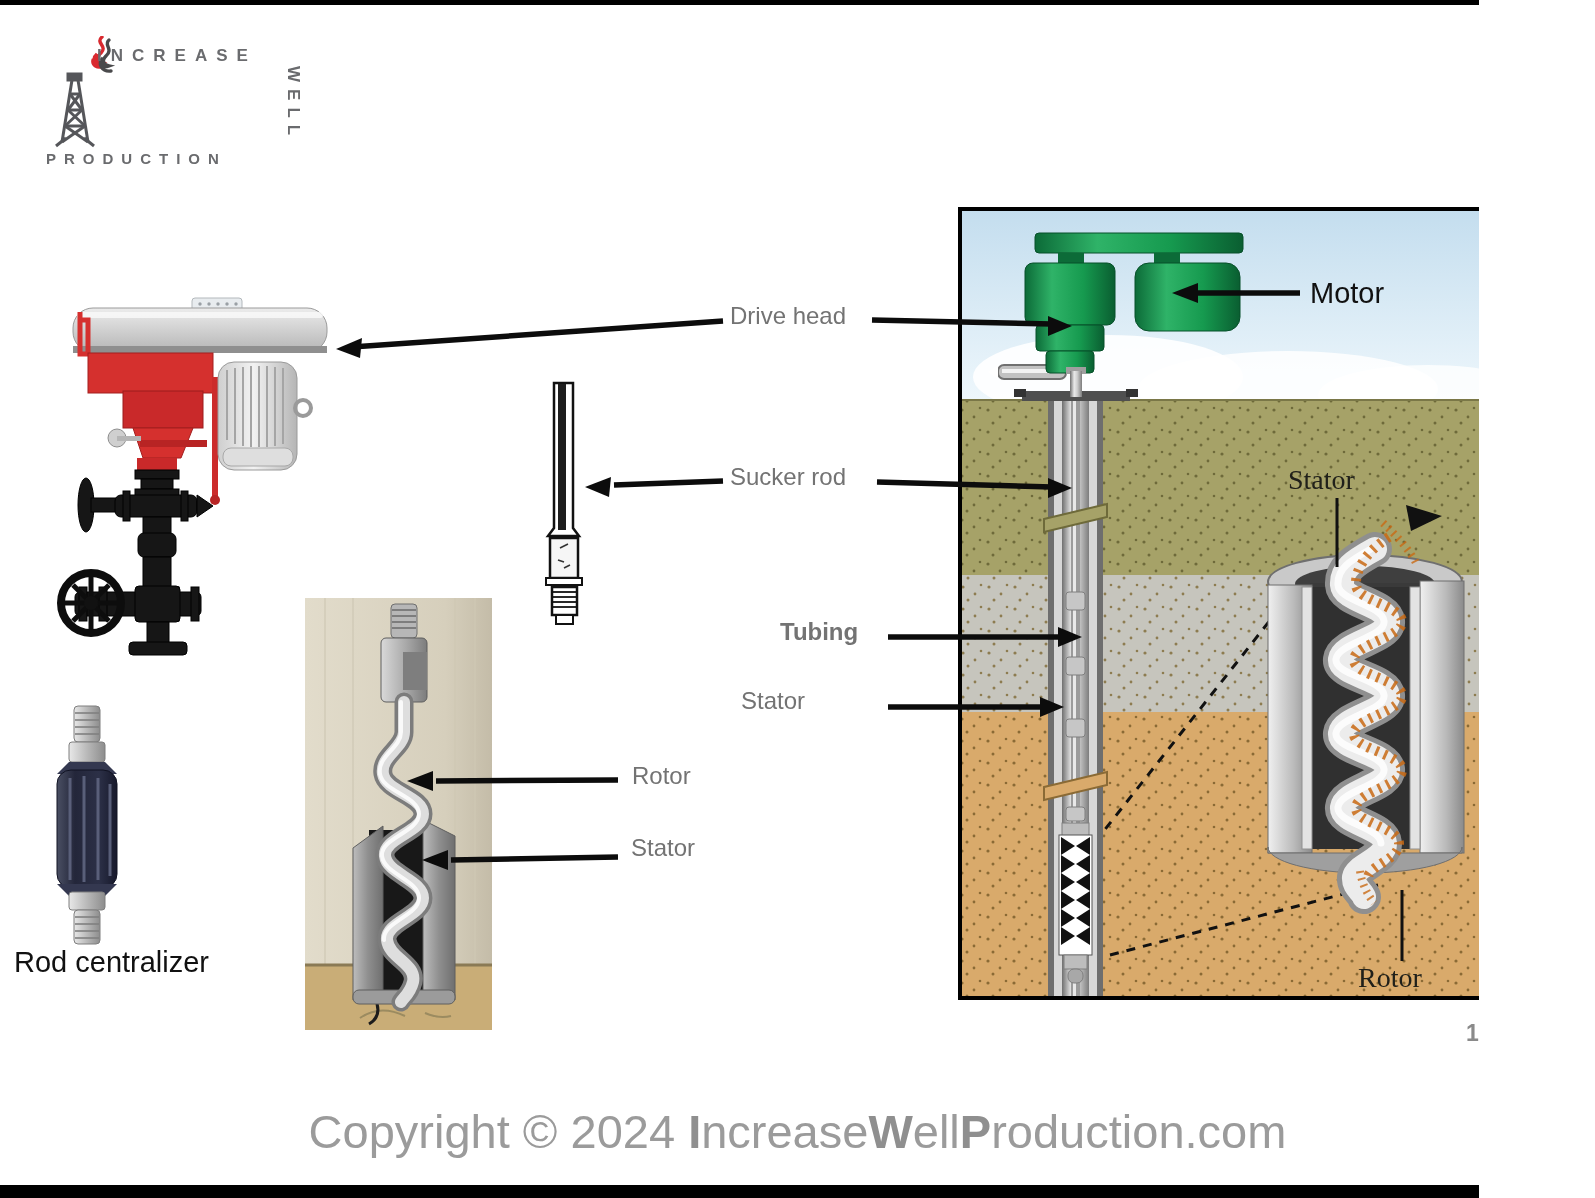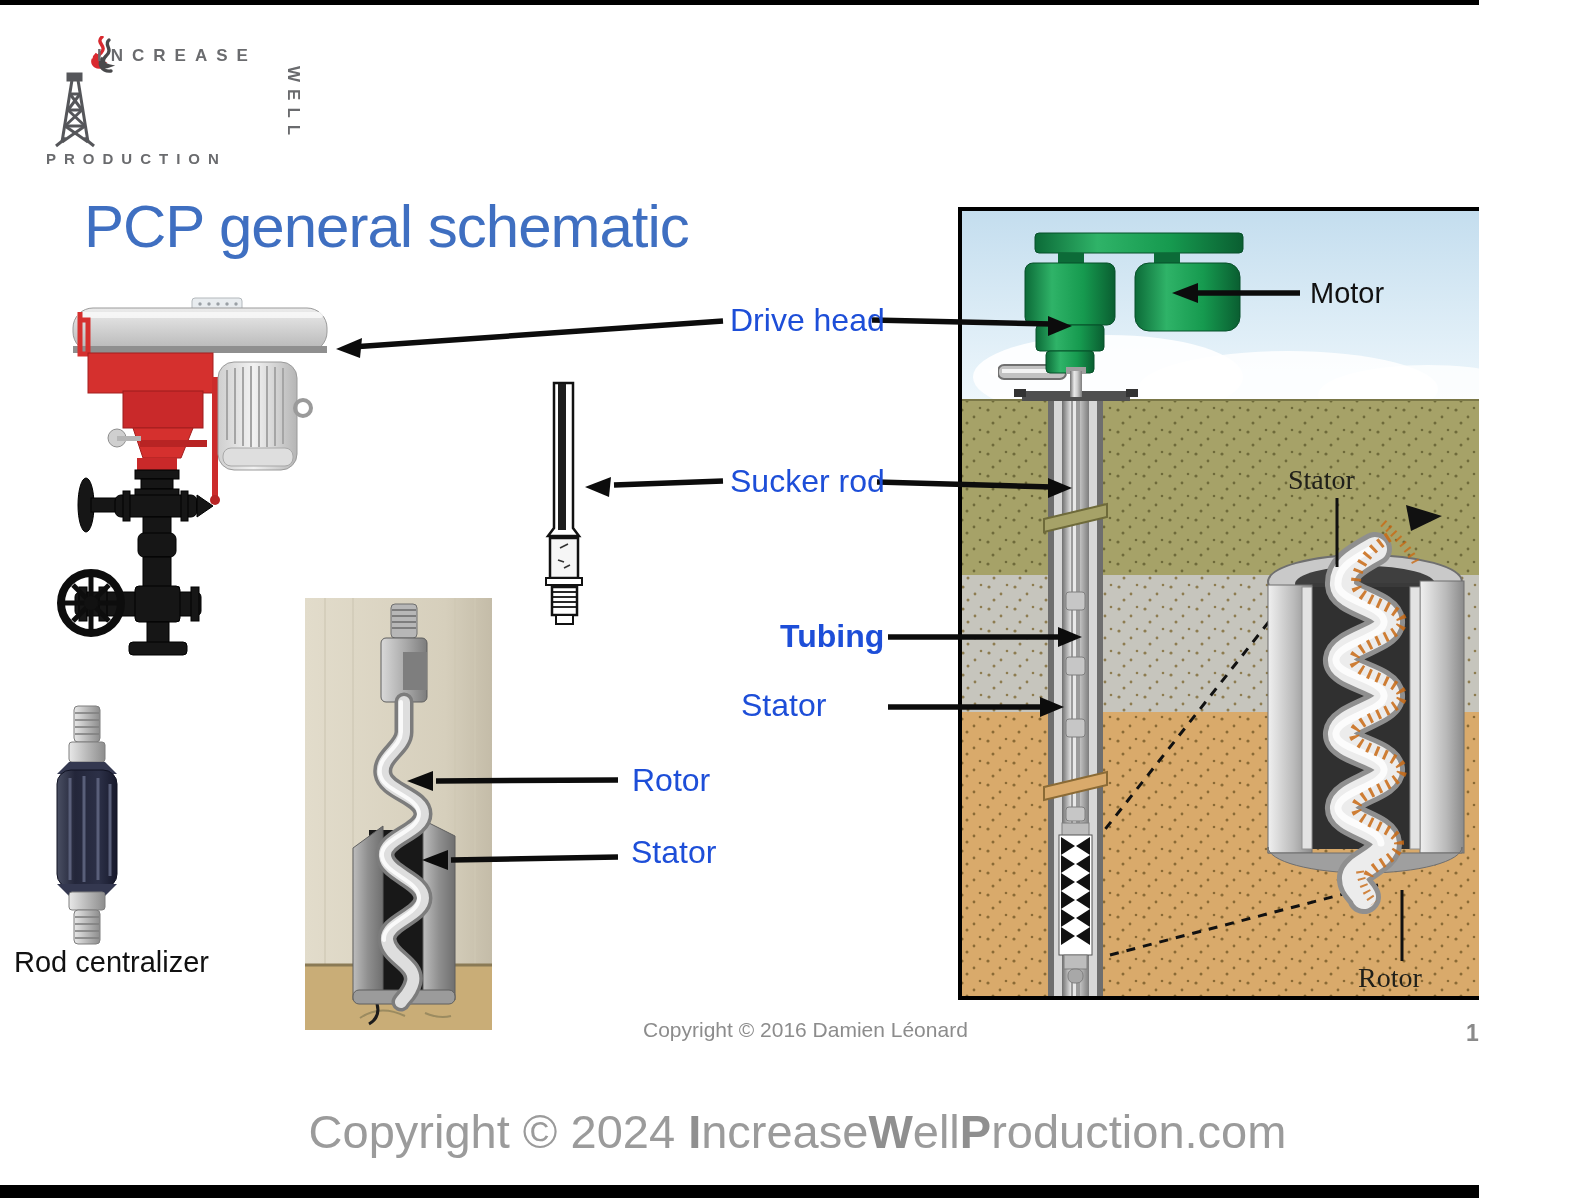--- a/index.html
+++ b/index.html
@@ -10,21 +10,21 @@
   
   #logo-increase{left:97px;top:46px;font-size:17px;font-weight:bold;color:#6a6b6e;letter-spacing:9px;}
   #logo-wp{left:96px;top:56px;font-size:92px;line-height:92px;font-weight:bold;color:#d9292f;
            font-family:"Liberation Serif",serif;text-shadow:3px 3px 0 #55565a;}
   #logo-well{left:283px;top:66px;font-size:17px;font-weight:bold;color:#6a6b6e;
              writing-mode:vertical-rl;letter-spacing:7px;}
   #logo-production{left:46px;top:150px;font-size:15px;font-weight:bold;color:#6a6b6e;letter-spacing:8px;}
   
   #slide-title{left:84px;top:192px;font-size:60px;color:#3f6fc1;letter-spacing:-1px;}
   
-  .callout{color:#1d4ed8;font-size:32px;white-space:nowrap;}
+  .callout{color:#737373;font-size:24px;white-space:nowrap;}
   #lbl-drive-head{left:730px;top:302px;}
   #lbl-sucker-rod{left:730px;top:463px;}
   #lbl-tubing{left:780px;top:618px;font-weight:bold;}
   #lbl-casing{left:741px;top:687px;}
   #lbl-rotor{left:632px;top:762px;}
   #lbl-stator{left:631px;top:834px;}
   #lbl-rod-centralizer{left:14px;top:946px;font-size:29px;color:#111;}
   
   #credit-2016{left:643px;top:1018px;font-size:21px;color:#8c8c8c;}
   #page-number{left:1466px;top:1020px;font-size:23px;color:#8a8a8a;font-weight:bold;}
@@ -63,21 +63,20 @@
           <line x1="35" y1="56" x2="12" y2="72"></line>
         <line x1="6" y1="76" x2="16" y2="68"></line>
           <line x1="44" y1="76" x2="34" y2="68"></line>
       </g>
     </svg>
     <div class="abs" id="logo-increase">INCREASE</div>
     <div class="abs" id="logo-well">WELL</div>
     <div class="abs" id="logo-production">PRODUCTION</div>
   </div>
 
-  <div class="abs" id="slide-title">PCP general schematic</div>
 
   <svg class="abs" style="left:55px;top:290px;" width="310" height="370" viewBox="0 0 310 370">
     <defs>
       <linearGradient id="discG" x1="0" y1="0" x2="0" y2="1">
         <stop offset="0" stop-color="#ececec"></stop>
           <stop offset="1" stop-color="#b5b5b5"></stop>
       </linearGradient>
       <linearGradient id="motG" x1="0" y1="0" x2="1" y2="0">
         <stop offset="0" stop-color="#cfcfcf"></stop>
           <stop offset=".45" stop-color="#f2f2f2"></stop>
@@ -464,20 +463,19 @@
     </g>
   </svg>
 
   <div class="abs callout" id="lbl-drive-head">Drive head</div>
   <div class="abs callout" id="lbl-sucker-rod">Sucker rod</div>
   <div class="abs callout" id="lbl-tubing">Tubing</div>
   <div class="abs callout" id="lbl-casing">Stator</div>
   <div class="abs callout" id="lbl-rotor">Rotor</div>
   <div class="abs callout" id="lbl-stator">Stator</div>
 
-  <div class="abs" id="credit-2016">Copyright © 2016 Damien Léonard</div>
   <div class="abs" id="page-number">146</div>
 
   <div class="abs" id="footer-copyright">
     <span>Copyright © 2024 </span><span class="seg-bold">I</span><span>ncrease</span><span class="seg-bold">W</span><span>ell</span><span class="seg-bold">P</span><span>roduction.com</span>
   </div>
 
 </div>
 
 </body></html>

